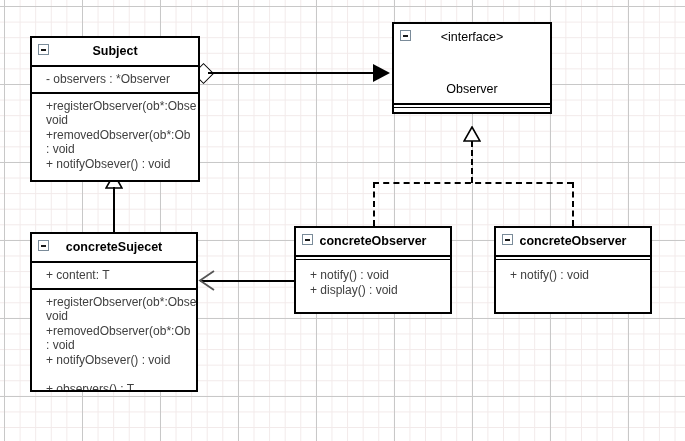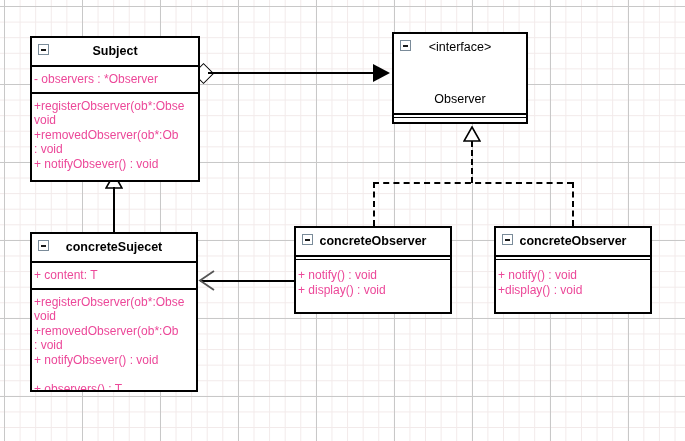--- a/index.html
+++ b/index.html
@@ -58,23 +58,23 @@
   .sep {
     height: 0;
     border-top: 2px solid #000000;
   }
   .sep-thin {
     height: 0;
     border-top: 1px solid #000000;
   }
   .uml-compartment {
     box-sizing: border-box;
-    padding: 5px 0 5px 2px;
+    padding: 5px 0 5px 14px;
     font-size: 12px;
-    color: #ec4899;
+    color: #404040;
     line-height: 14.5px;
     white-space: nowrap;
   }
   .uml-compartment div {
     white-space: nowrap;
   }
   .blankline {
     height: 14.5px;
   }
 
@@ -197,21 +197,21 @@
     <div class="sep"></div>
     <div class="uml-compartment">
       <div>+registerObserver(ob*:Obse</div>
       <div>void</div>
       <div>+removedObserver(ob*:Ob</div>
       <div>: void</div>
       <div>+ notifyObsever() : void</div>
     </div>
   </div>
 
-  <div class="uml-box" style="left:392px; top:32px; width:136px; height:92px;">
+  <div class="uml-box" style="left:392px; top:22px; width:160px; height:92px;">
     <div class="uml-title iface">
       <span class="collapse-icon"></span>
       <span class="ifl">&lt;interface&gt;</span>
       <span class="ifn">Observer</span>
     </div>
     <div class="sep"></div>
     <div class="sep-thin" style="margin-top:2px;"></div>
     <div class="uml-compartment" style="padding-top:8px;">
       <div>+ notify() : void</div>
     </div>
@@ -253,17 +253,16 @@
 
   <div class="uml-box" style="left:494px; top:226px; width:158px; height:88px;">
     <div class="uml-title">
       <span class="collapse-icon"></span>
       <span>concreteObserver</span>
     </div>
     <div class="sep"></div>
     <div class="sep-thin" style="margin-top:2px;"></div>
     <div class="uml-compartment" style="padding-top:8px;">
       <div>+ notify() : void</div>
-      <div>+display() : void</div>
     </div>
   </div>
 
 </div>
 
 </body></html>

